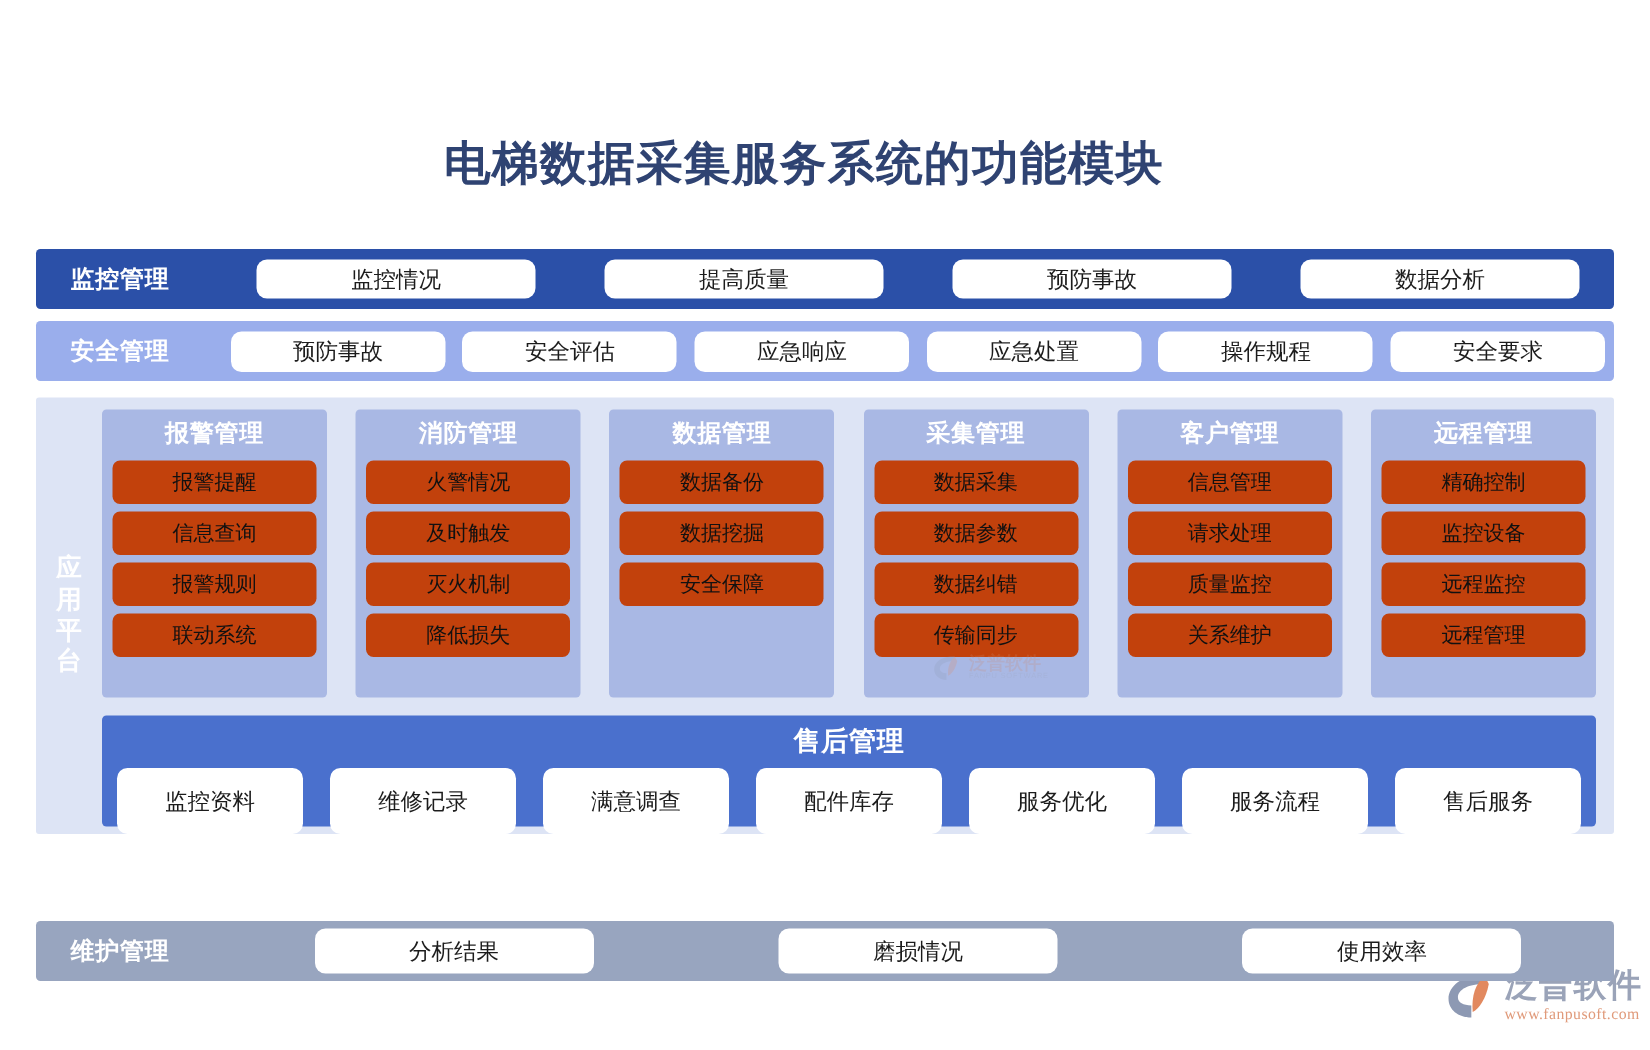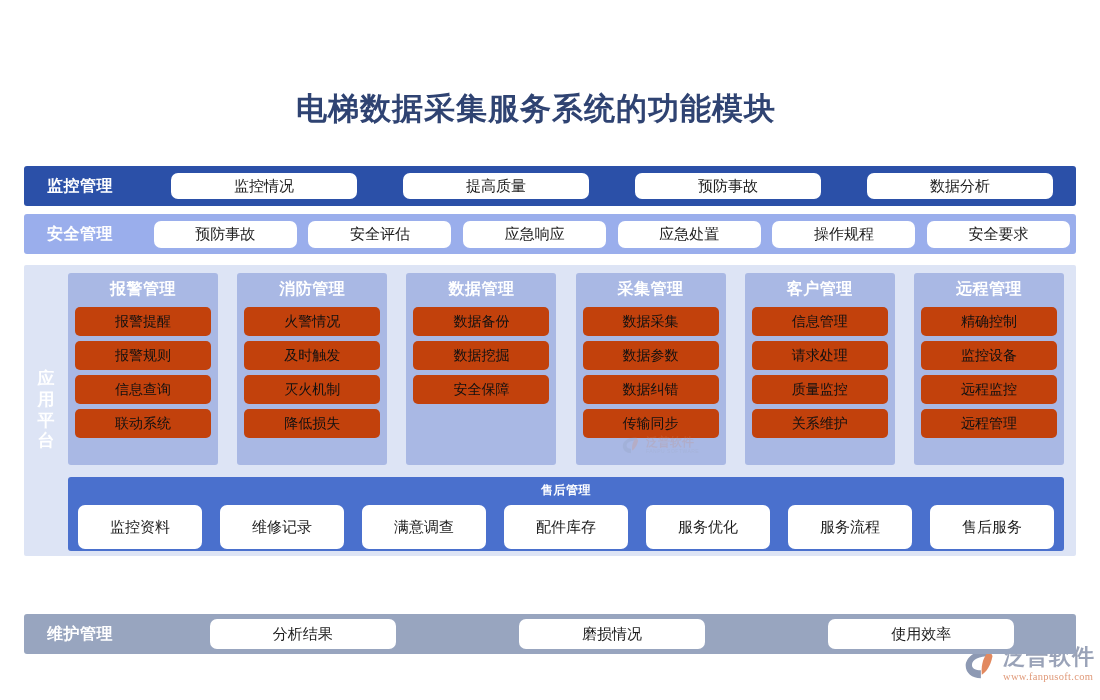--- a/index.html
+++ b/index.html
@@ -170,21 +170,21 @@
     border-radius: 3px;
     height: 74px;
     padding: 5px 10px 8px 10px;
     display: flex;
     flex-direction: column;
   }
 
   #aftersales-title {
     text-align: center;
     color: #ffffff;
-    font-size: 12px;
+    font-size: 18px;
     font-weight: bold;
     letter-spacing: 0.5px;
     margin-bottom: 6px;
   }
 
   #aftersales-items {
     display: flex;
     justify-content: space-between;
     align-items: center;
     flex: 1 1 auto;
@@ -296,22 +296,22 @@
     </div>
 
     <div id="platform-body">
 
       <div id="columns">
 
         <div class="column">
           <div class="column-title">报警管理</div>
           <div class="column-items">
             <div class="pill-grey">报警提醒</div>
+            <div class="pill-grey">信息查询</div>
             <div class="pill-grey">报警规则</div>
-            <div class="pill-grey">信息查询</div>
             <div class="pill-grey">联动系统</div>
           </div>
         </div>
 
         <div class="column">
           <div class="column-title">消防管理</div>
           <div class="column-items">
             <div class="pill-grey">火警情况</div>
             <div class="pill-grey">及时触发</div>
             <div class="pill-grey">灭火机制</div>

